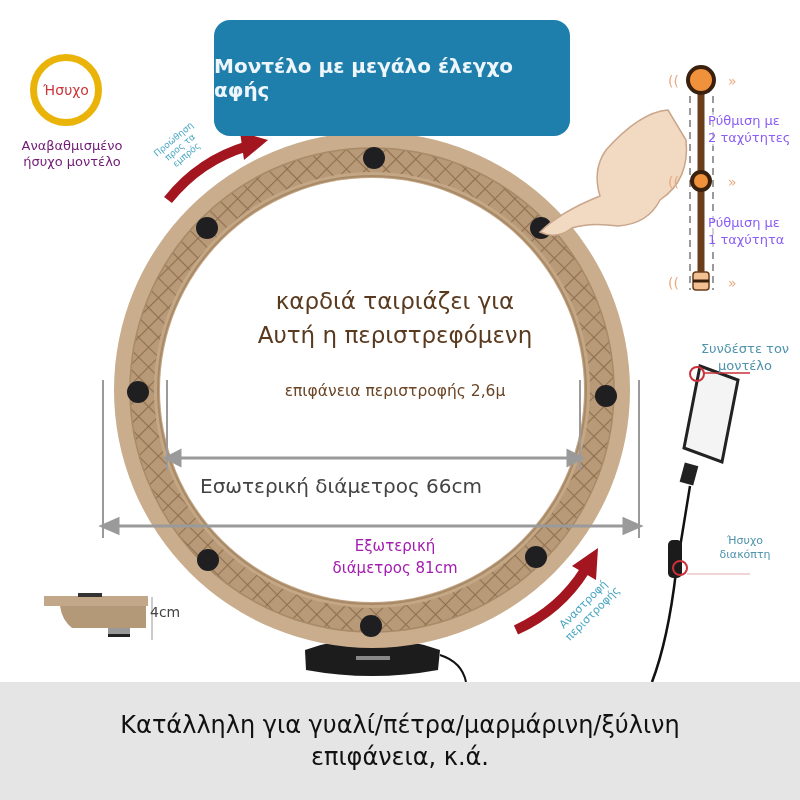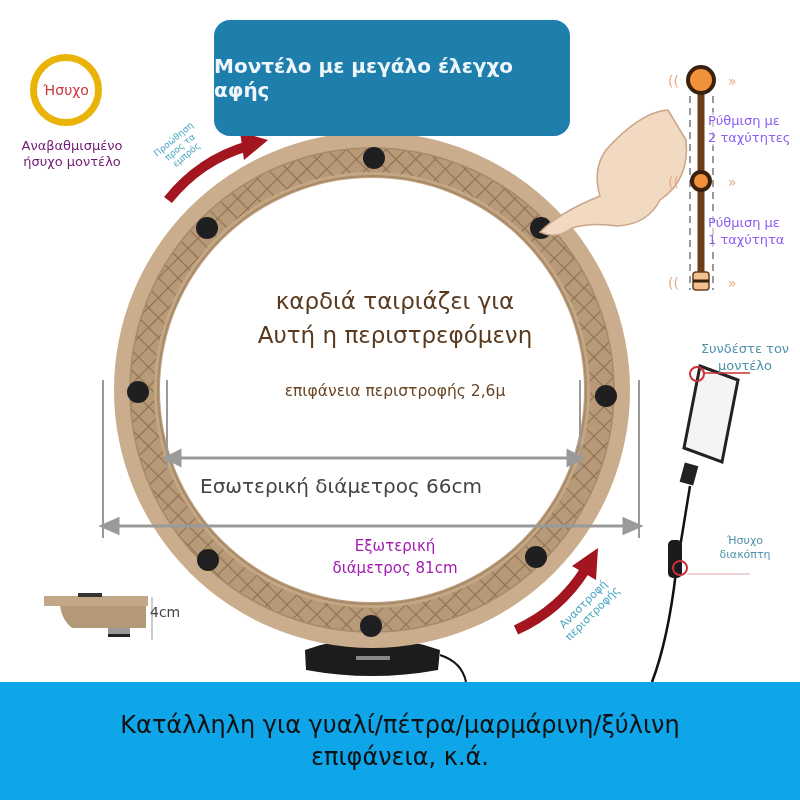--- a/index.html
+++ b/index.html
@@ -11,21 +11,21 @@
   .ring-svg { left:0; top:0; }
   .heading { left:190px; top:284px; width:410px; text-align:center; color:#5a3a1f; font-size:23px; line-height:34px; }
   .sub { left:190px; top:380px; width:410px; text-align:center; color:#6a4525; font-size:15.5px; line-height:23px; }
   .inner-dim { left:200px; top:474px; width:380px; text-align:left; color:#444; font-size:20px; }
   .outer-dim { left:250px; top:535px; width:290px; text-align:center; color:#a21caf; font-size:15px; line-height:22px; }
   .thick-label { left:150px; top:604px; color:#444; font-size:14px; }
   .side-label { color:#8b5cf6; font-size:13px; line-height:17px; background:rgba(255,255,255,0.55); }
   .charger-label { left:690px; top:340px; width:110px; text-align:center; color:#4f93ad; font-size:13px; line-height:17px; }
   .switch-label { left:700px; top:534px; width:90px; text-align:center; color:#4f93ad; font-size:11px; line-height:14px; }
   .arc-label { color:#4aa6c2; font-size:9px; line-height:10px; text-align:center; }
-  .bottom-banner { left:0; top:682px; width:800px; height:118px; background:#0ea5e9; display:flex; align-items:center; justify-content:center; text-align:center; color:#111; font-size:24px; line-height:32px; }
+  .bottom-banner { left:0; top:682px; width:800px; height:118px; background:#e5e5e5; display:flex; align-items:center; justify-content:center; text-align:center; color:#111; font-size:24px; line-height:32px; }
 </style>
 </head>
 <body>
 
 <svg class="abs ring-svg" width="800" height="800" viewBox="0 0 800 800">
   <defs>
     <pattern id="lattice" width="14" height="14" patternUnits="userSpaceOnUse" patternTransform="rotate(45)">
       <rect width="14" height="14" fill="#b89a78"></rect>
       <line x1="0" y1="0" x2="0" y2="14" stroke="#8e6f4f" stroke-width="2.2"></line>
       <line x1="0" y1="0" x2="14" y2="0" stroke="#8e6f4f" stroke-width="2.2"></line>

